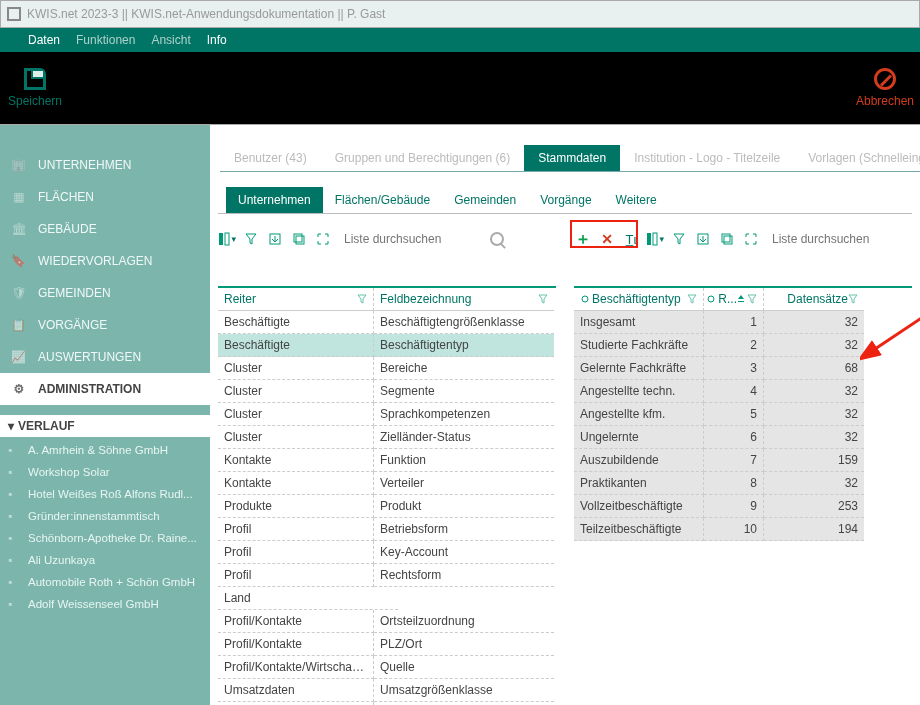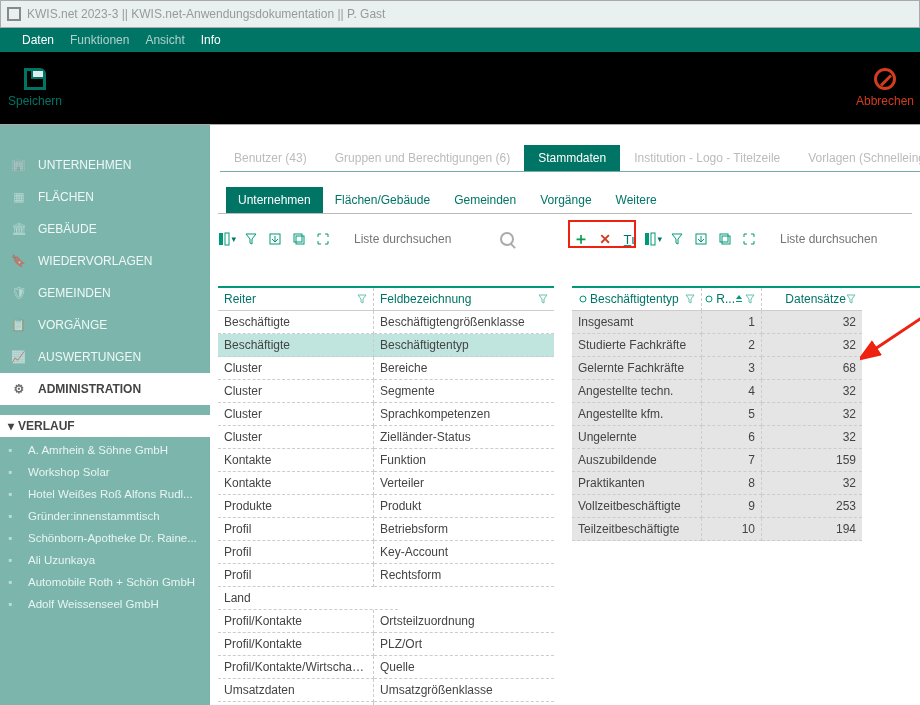--- a/index.html
+++ b/index.html
@@ -3,21 +3,21 @@
   <meta charset="utf-8">
   <style>
     * { box-sizing: border-box; margin: 0; padding: 0; }
     body { font-family: "Segoe UI", Arial, sans-serif; font-size: 12px; color: #444; width: 920px; height: 705px; overflow: hidden; background: #fff; }
     
     
     .titlebar { height: 28px; background: #e8f0f0; display: flex; align-items: center; padding: 0 6px; border: 1px solid #aaa; color: #999; }
     .titlebar .appicon { width: 14px; height: 14px; border: 2px solid #888; margin-right: 6px; }
     
     
-    .menubar { height: 24px; background: #007566; color: #b0d0cb; display: flex; align-items: center; padding: 0 14px; }
+    .menubar { height: 24px; background: #007566; color: #b0d0cb; display: flex; align-items: center; padding: 0 20px; }
     .menubar .mi { padding: 0 8px; cursor: pointer; }
     .menubar .mi.active { color: #fff; }
     
     
     .toolbar { height: 73px; background: #000000; display: flex; align-items: center; border-bottom: 1px solid #aaa; justify-content: space-between; }
     .toolbar .tbbtn { width: 70px; display: flex; flex-direction: column; align-items: center; gap: 4px; cursor: pointer; color: #007566; }
     .save-icon { width: 22px; height: 22px; border: 3px solid #007566; border-top-right-radius: 6px; position: relative; }
     .save-icon::after { content:""; position:absolute; top:0; left:4px; width:10px; height:6px; background:#dfeeeb; border:2px solid #007566; border-top:none; }
     .cancel-icon { width: 22px; height: 22px; border: 3px solid #d43c1e; border-radius: 50%; position: relative; }
     .cancel-icon::after { content:""; position:absolute; top:8px; left:2px; width:14px; height:3px; background:#d43c1e; transform: rotate(-45deg); }
@@ -47,21 +47,21 @@
     
     .panels { display:flex; gap: 18px; padding: 10px 8px 0 8px; flex:1; overflow:hidden; }
     .panel { display:flex; flex-direction:column; }
     .panel.left { width: 364px; }
     .panel.right { flex: 1; }
     
     .panel-toolbar { display:flex; align-items:center; height: 30px; gap: 6px; position:relative; }
     .panel-toolbar .ptic { width:18px; height:18px; color:#007566; cursor:pointer; display:inline-flex; align-items:center; justify-content:center;}
     .panel-toolbar.right-tb { position: relative; }
     .redbox { position:absolute; left:-4px; top:-4px; width:68px; height:28px; border: 2px solid #e21; pointer-events:none; }
-    .search-wrap { flex:1; display:flex; align-items:flex-end; gap:6px; margin-left:16px; color:#888;}
+    .search-wrap { flex:1; display:flex; align-items:flex-end; gap:6px; margin-left:6px; color:#888;}
     .search-input { border:none; outline:none; width: 140px; color:#666; font-size:12px; background:transparent;}
     .mag { width:14px; height:14px; border:2px solid #aaa; border-radius:50%; position:relative;}
     .mag::after { content:""; position:absolute; width:6px; height:2px; background:#aaa; transform: rotate(45deg); bottom:-3px; right:-4px;}
     
     .grid-hdr { display:flex; background:#fff; border-top: 2px solid #097; margin-top: 32px; }
     .col { border-bottom:1px solid #ccc; border-right:1px dashed #ccc; padding: 4px 6px; color:#007566; font-size:12px; display:flex; align-items:center; justify-content:space-between; }
     .col:last-child { border-right:none; }
     .filter-icon { width:10px; height:10px; opacity:.6;}
     .filter-icon svg, .sort-icon svg { display:block;}
     .grid-body { overflow-y:auto; }

